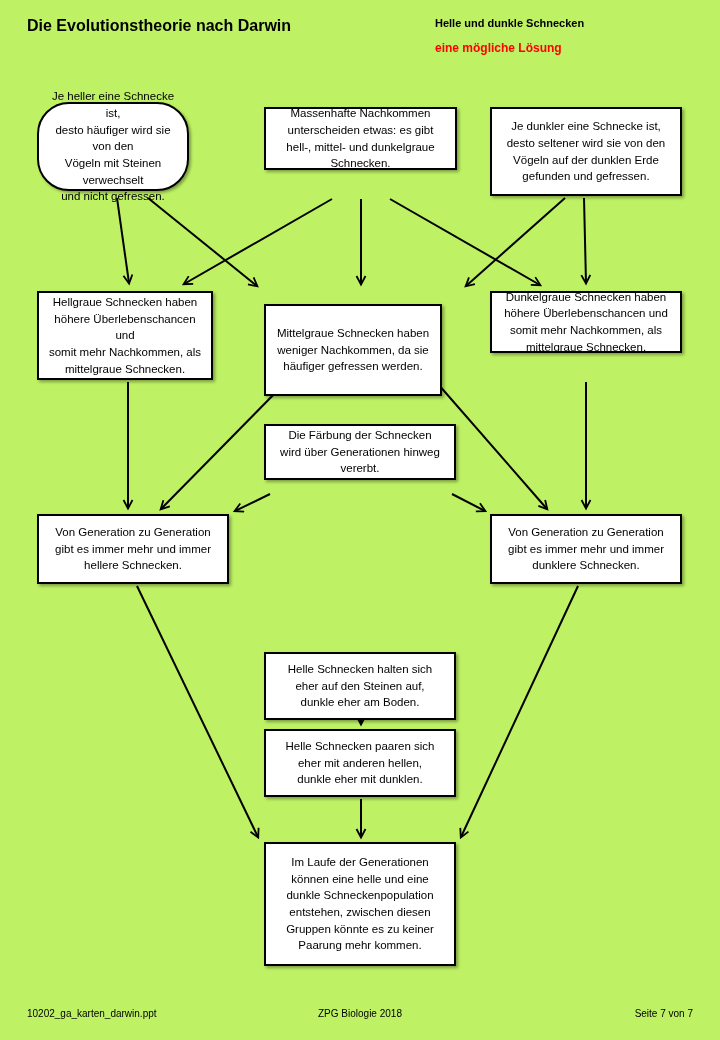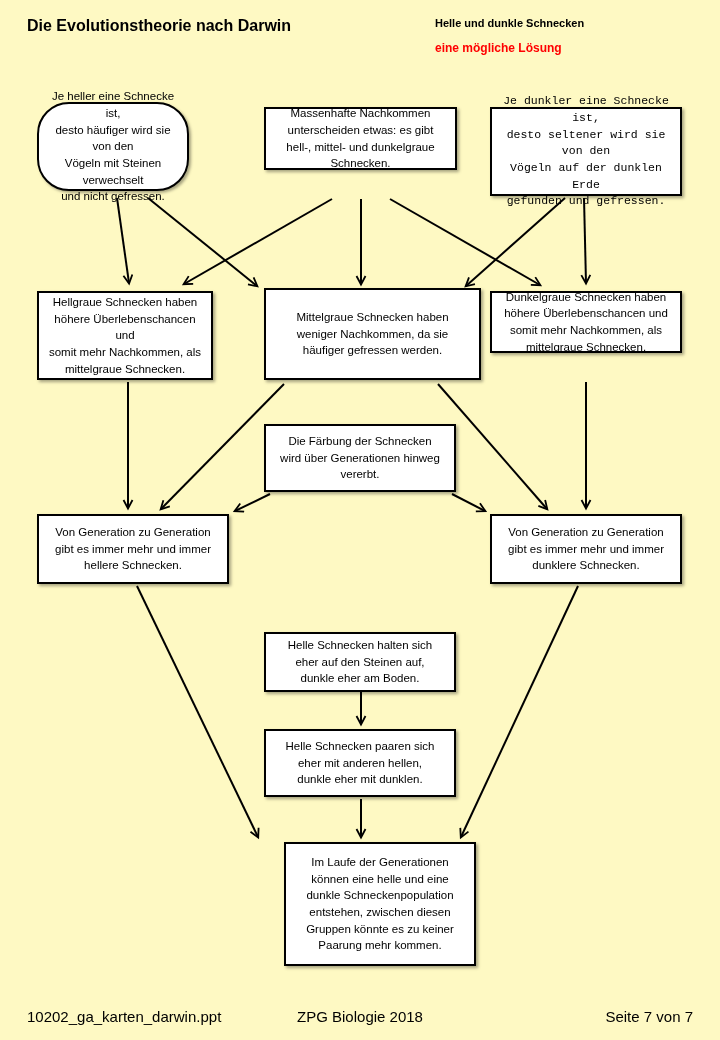--- a/index.html
+++ b/index.html
@@ -1,20 +1,20 @@
 <!DOCTYPE html>
 <html><head>
 <meta charset="utf-8">
 <style>
   html, body { margin: 0; padding: 0; background: #ffffff; }
   #page {
     position: relative;
     width: 720px;
     height: 1040px;
-    background: #fef9c3;
+    background: #bef264;
     font-family: "Liberation Sans", sans-serif;
     color: #000000;
     overflow: hidden;
   }
   #title-left {
     position: absolute; left: 27px; top: 17px;
     font-size: 16px; font-weight: bold; letter-spacing: 0px;
   }
   #title-right {
     position: absolute; left: 435px; top: 17px;
@@ -32,35 +32,35 @@
     display: flex; align-items: center; justify-content: center;
     text-align: center;
     white-space: pre-line;
     font-size: 11.5px;
     line-height: 1.45;
     padding: 4px 6px;
     box-shadow: 2px 2px 3px rgba(0,0,0,0.35);
   }
   #box-a { left: 37px;  top: 102px; width: 152px; height: 89px; border-radius: 32px; }
   #box-b { left: 264px; top: 107px; width: 193px; height: 63px; }
-  #box-c { left: 490px; top: 107px; width: 192px; height: 89px; font-family: Liberation Mono, monospace; }
+  #box-c { left: 490px; top: 107px; width: 192px; height: 89px; }
   #box-d { left: 37px;  top: 291px; width: 176px; height: 89px; }
-  #box-e { left: 264px; top: 288px; width: 217px; height: 92px; }
+  #box-e { left: 264px; top: 304px; width: 178px; height: 92px; }
   #box-f { left: 490px; top: 291px; width: 192px; height: 62px; }
-  #box-g { left: 264px; top: 424px; width: 192px; height: 68px; }
+  #box-g { left: 264px; top: 424px; width: 192px; height: 56px; }
   #box-h { left: 37px;  top: 514px; width: 192px; height: 70px; }
   #box-i { left: 490px; top: 514px; width: 192px; height: 70px; }
-  #box-j { left: 264px; top: 632px; width: 192px; height: 60px; }
+  #box-j { left: 264px; top: 652px; width: 192px; height: 68px; }
   #box-k { left: 264px; top: 729px; width: 192px; height: 68px; }
-  #box-l { left: 264px; top: 842px; width: 192px; height: 124px; margin-left: 20px; }
+  #box-l { left: 264px; top: 842px; width: 192px; height: 124px; }
   #arrow-layer {
     position: absolute; left: 0; top: 0; width: 720px; height: 1040px;
     pointer-events: none;
   }
-  .footer-text { position: absolute; top: 1008px; font-size: 15px; }
+  .footer-text { position: absolute; top: 1008px; font-size: 10px; }
   #footer-file   { left: 27px; }
   #footer-center { left: 0; width: 720px; text-align: center; }
   #footer-page   { right: 27px; text-align: right; }
 </style>
 </head>
 <body>
 
 <div id="page">
 
   <div id="title-left">Die Evolutionstheorie nach Darwin</div>

